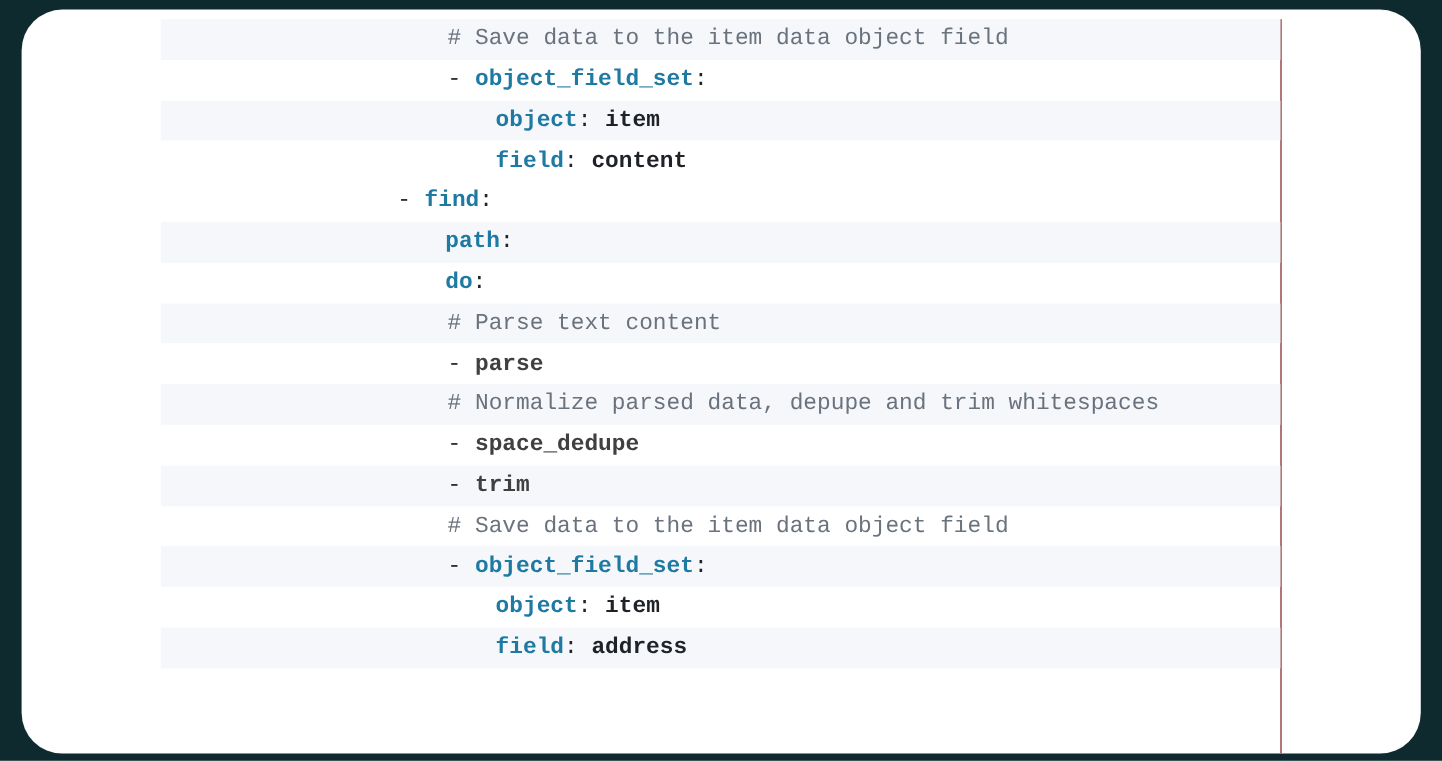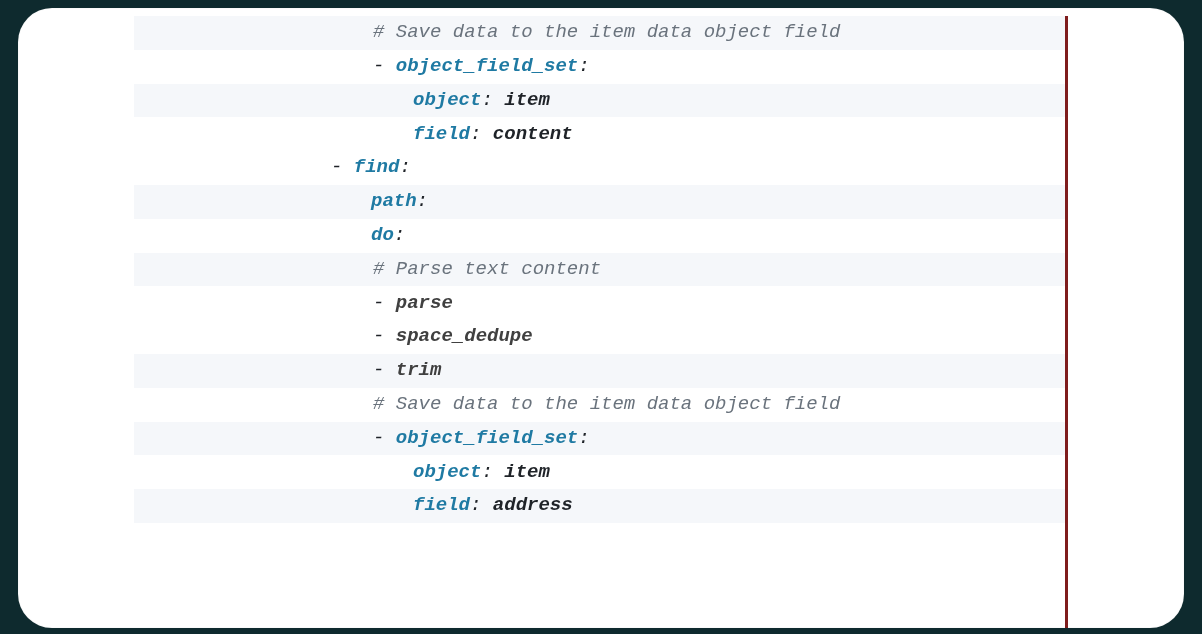--- a/index.html
+++ b/index.html
@@ -21,22 +21,21 @@
     overflow: hidden;
     padding-top: 12px;
     box-shadow: 0 0 0 1px rgba(0,0,0,0.02) inset;
   }
   .codewrap {
     position: absolute;
     left: 116px;
     top: 8px;
     right: 116px;
     bottom: 0;
-    border-right: 3px solid #7f1d1d;
-    font-style: italic;
+    border-right: 1px solid #7f1d1d;
   }
   .line {
     height: 33.8px;
     display: flex;
     align-items: center;
     white-space: pre;
     color: #1f2328;
   }
   .line.alt { background: #f5f7fa; }
   .comment { color: #6a737d; }
@@ -69,20 +68,21 @@
     <div class="line"><span class="pad1"></span><span class="padD"></span><span class="dash">- </span><span class="key">find</span><span class="colon">:</span></div>
 
     <div class="line alt"><span class="pad1"></span><span class="padE"></span><span class="key">path</span><span class="colon">: </span></div>
 
     <div class="line"><span class="pad1"></span><span class="padE"></span><span class="key">do</span><span class="colon">:</span></div>
 
     <div class="line alt"><span class="pad1"></span><span class="padA"></span><span class="comment"># Parse text content</span></div>
 
     <div class="line"><span class="pad1"></span><span class="padA"></span><span class="dash">- </span><span class="value2">parse</span></div>
 
+    <div class="line alt"><span class="pad1"></span><span class="padA"></span><span class="comment"># Normalize parsed data, depupe and trim whitespaces</span></div>
 
     <div class="line"><span class="pad1"></span><span class="padA"></span><span class="dash">- </span><span class="value2">space_dedupe</span></div>
 
     <div class="line alt"><span class="pad1"></span><span class="padA"></span><span class="dash">- </span><span class="value2">trim</span></div>
 
     <div class="line"><span class="pad1"></span><span class="padA"></span><span class="comment"># Save data to the item data object field</span></div>
 
     <div class="line alt"><span class="pad1"></span><span class="padA"></span><span class="dash">- </span><span class="key">object_field_set</span><span class="colon">:</span></div>
 
     <div class="line"><span class="pad1"></span><span class="padB"></span><span class="key">object</span><span class="colon">: </span><span class="value">item</span></div>

